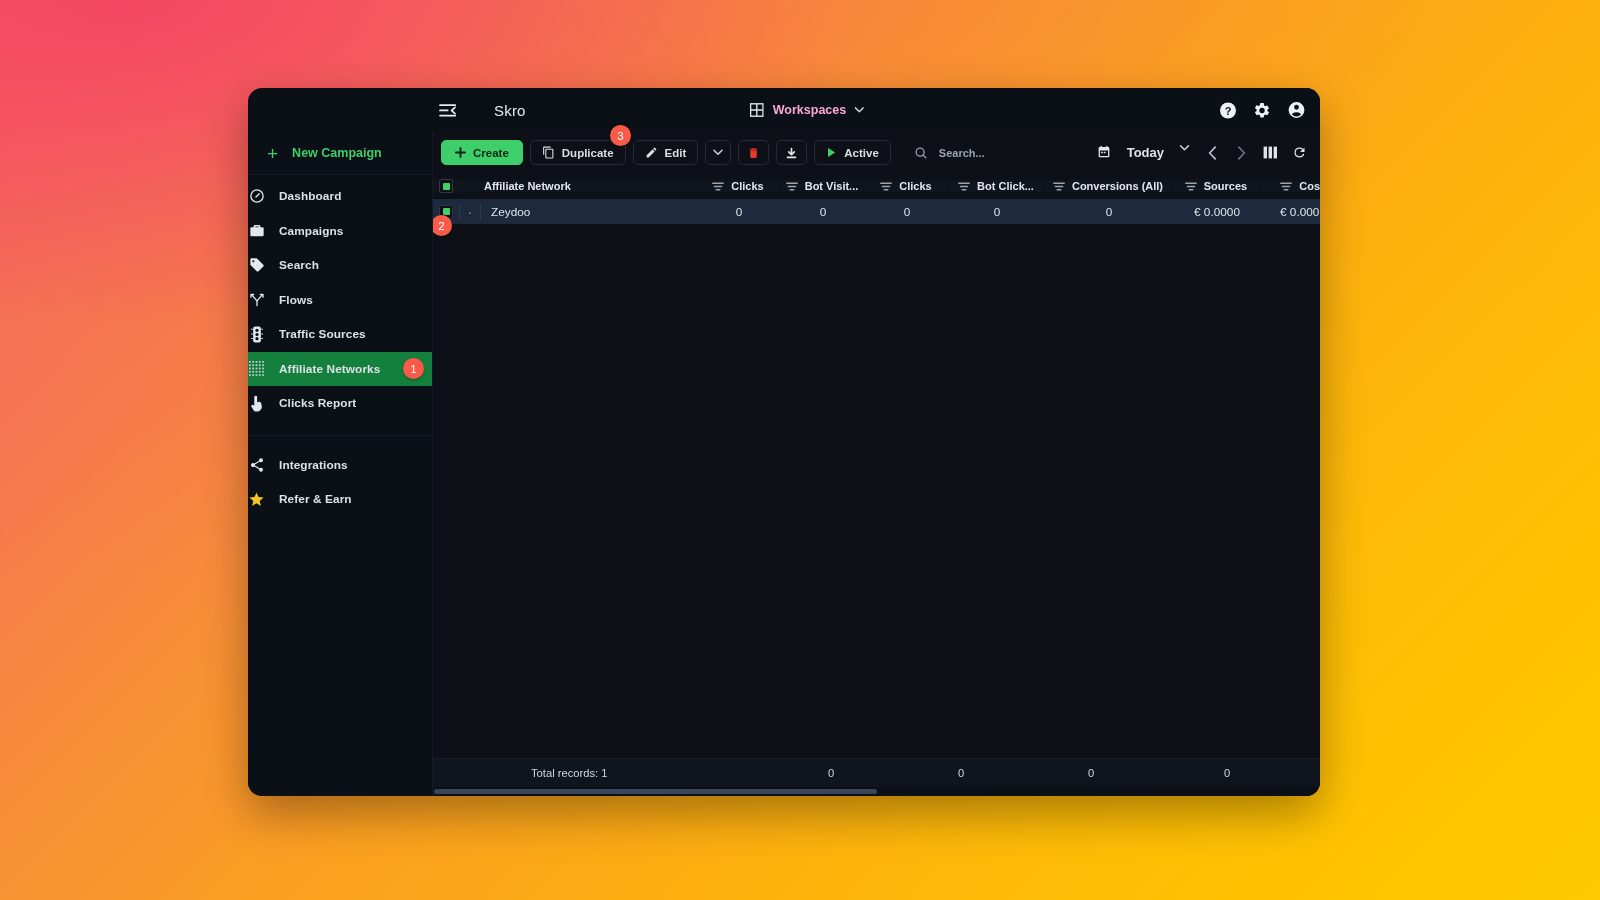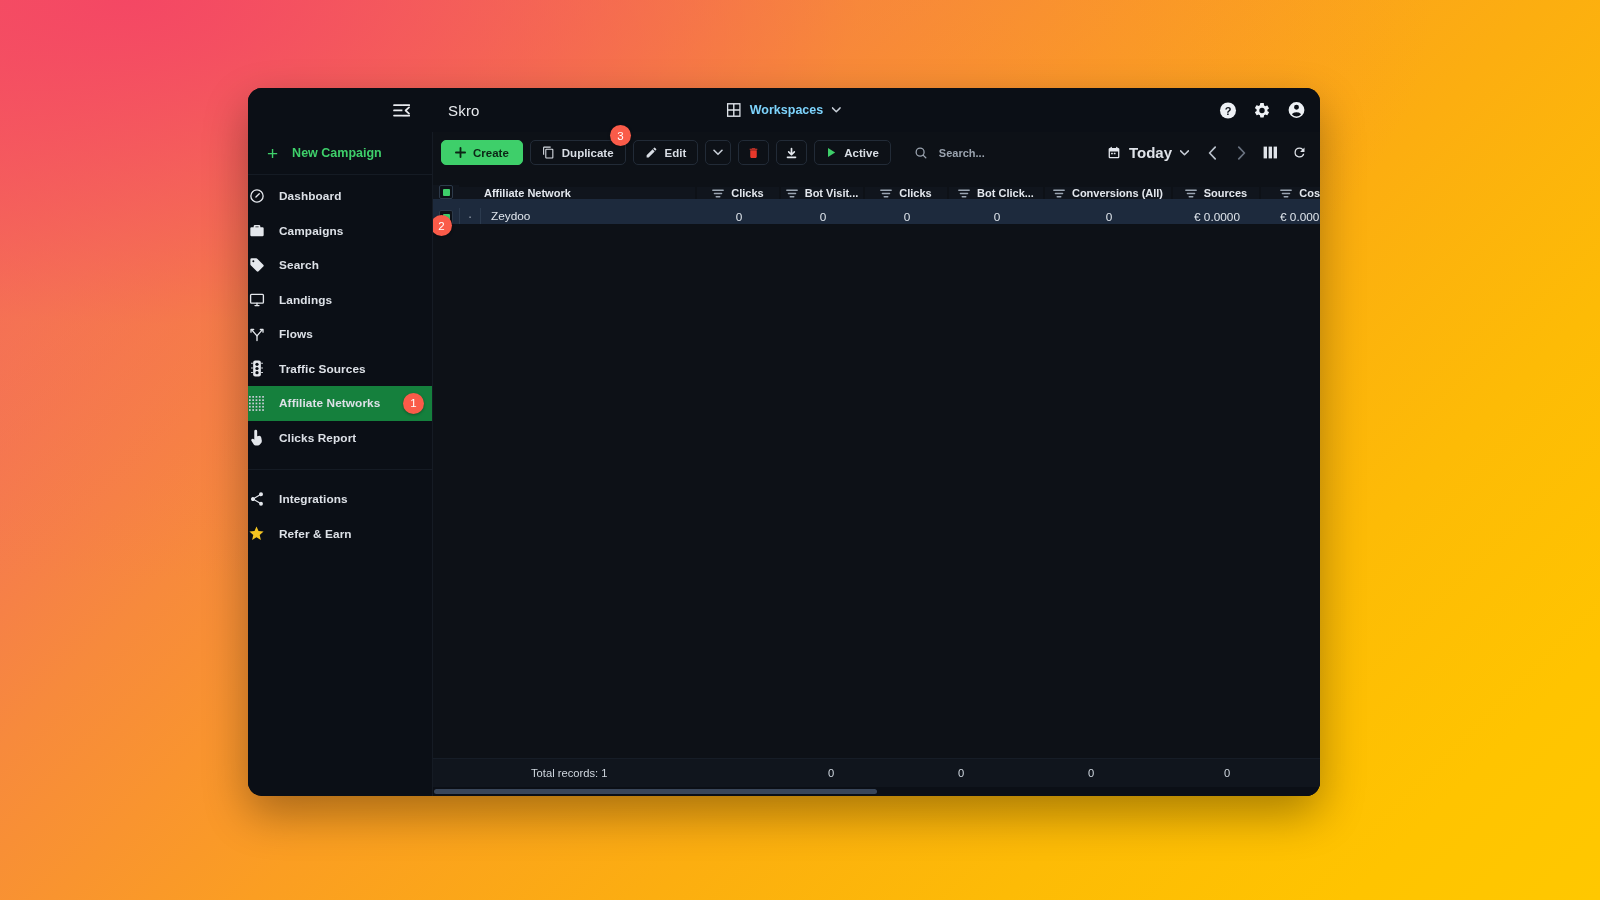--- a/index.html
+++ b/index.html
@@ -38,20 +38,21 @@
 
   
   #topbar {
     height: 44px;
     min-height: 44px;
     background: #0b0f16;
     display: flex;
     align-items: center;
     position: relative;
     color: #e8eaee;
+    margin-left: 46px;
   }
   .collapse-btn {
     position: absolute;
     left: 142px;
     top: 50%;
     transform: translateY(-50%);
     width: 22px; height: 22px;
     display: flex; align-items: center; justify-content: center;
     cursor: pointer;
   }
@@ -66,21 +67,21 @@
   }
   .workspaces {
     position: absolute;
     left: 50%;
     transform: translateX(-50%);
     display: flex;
     align-items: center;
     gap: 9px;
     font-size: 12.5px;
     font-weight: bold;
-    color: #7dd3fc;
+    color: #f9a8d4;
     cursor: pointer;
   }
   .topbar-right {
     position: absolute;
     right: 14px;
     top: 50%;
     transform: translateY(-50%);
     display: flex;
     align-items: center;
     gap: 16px;
@@ -222,24 +223,24 @@
   }
   .search-input::placeholder { color: #9aa3af; opacity:1; }
   .tb-right {
     display: flex;
     align-items: center;
     gap: 5px;
     margin-left: auto;
   }
   .date-pick {
     display: flex;
-    align-items: center;
-    gap: 8px;
+    align-items: flex-start;
+    gap: 16px;
     color: #dfe3e9;
-    font-size: 15px;
+    font-size: 13px;
     font-weight: bold;
     cursor: pointer;
     padding: 0 6px;
   }
   .nav-arrow {
     width: 24px; height: 24px;
     display: flex; align-items: center; justify-content: center;
     cursor: pointer;
     color: #b9c1cb;
   }
@@ -268,21 +269,21 @@
   #tablewrap {
     flex: 1;
     min-height: 0;
     display: flex;
     flex-direction: column;
     overflow: hidden;
     position: relative;
   }
   .grid-row {
     display: flex;
-    align-items: flex-end;
+    align-items: center;
     flex: 0 0 auto;
     min-width: 100%;
   }
   #headrow {
     height: 26px;
     background: #0d1117;
     position: relative;
   }
   .hcell {
     background: #10151d;
@@ -510,29 +511,20 @@
 
         <div class="nav-item">
           <span class="nicon">
             <svg width="16" height="16" viewBox="0 0 24 24" fill="#e4e7ec">
               <path d="M21.4 11.6 12.4 2.6A2 2 0 0 0 11 2H4a2 2 0 0 0-2 2v7c0 .53.21 1.04.59 1.41l9 9a2 2 0 0 0 2.83 0l7-7a2 2 0 0 0 0-2.82ZM6.5 8A1.5 1.5 0 1 1 8 6.5 1.5 1.5 0 0 1 6.5 8Z"></path>
             </svg>
           </span>
           <span class="nlabel">Search</span>
         </div>
 
-        <div class="nav-item">
-          <span class="nicon">
-            <svg width="16" height="16" viewBox="0 0 24 24" fill="none" stroke="#e4e7ec" stroke-width="2">
-              <rect x="2.4" y="3.6" width="19.2" height="13.2" rx="1.4"></rect>
-              <path d="M12 16.8v3.6M9 20.4h6" stroke-linecap="round"></path>
-            </svg>
-          </span>
-          <span class="nlabel">Landings</span>
-        </div>
 
         <div class="nav-item">
           <span class="nicon">
             <svg width="16" height="17" viewBox="0 0 24 24" fill="none" stroke="#e4e7ec" stroke-width="2" stroke-linecap="round" stroke-linejoin="round">
               <path d="M12 21v-7L4.5 5.5"></path>
                 <path d="M12 14 19.5 5.5"></path>
               <path d="M3 8.5V4.5h4"></path>
                 <path d="M21 8.5V4.5h-4"></path>
             </svg>
           </span>

